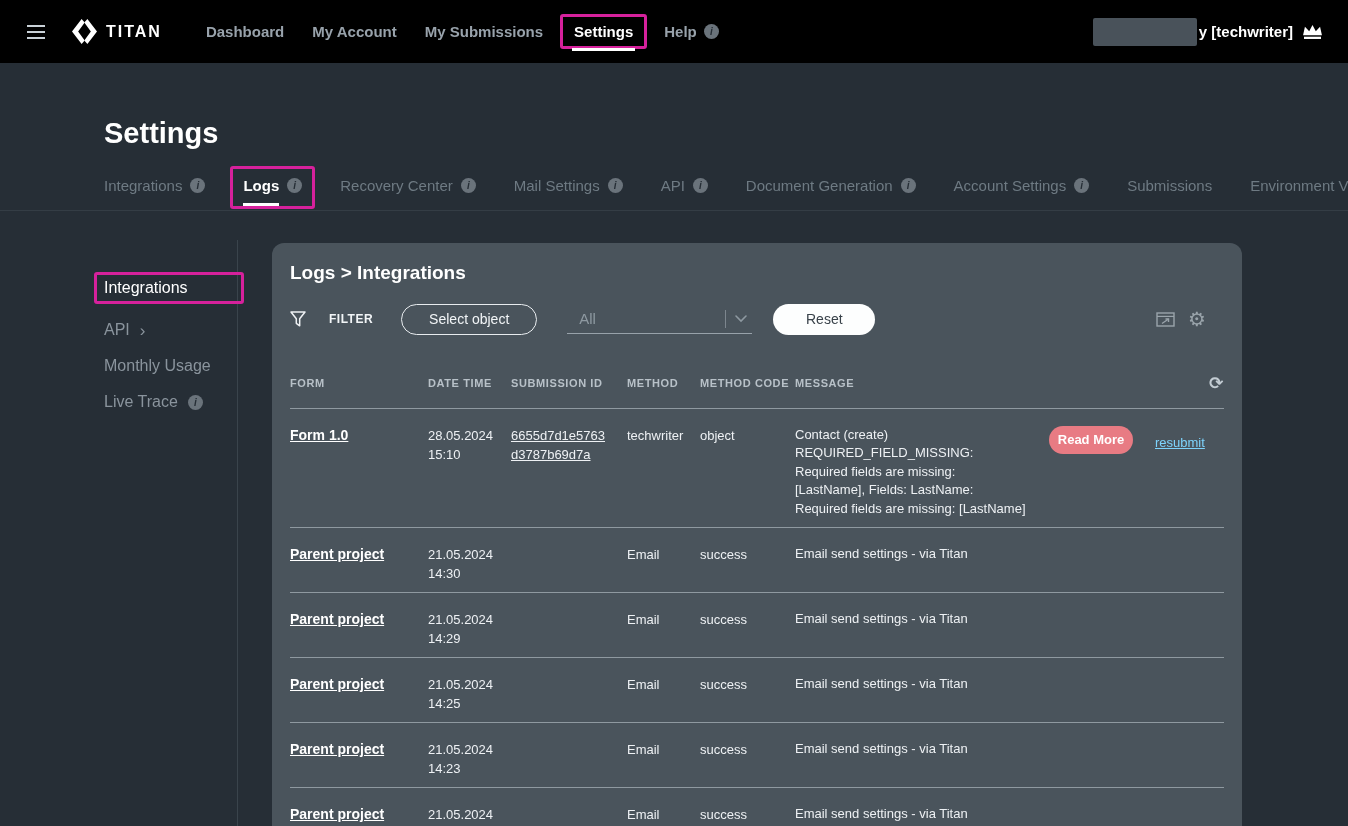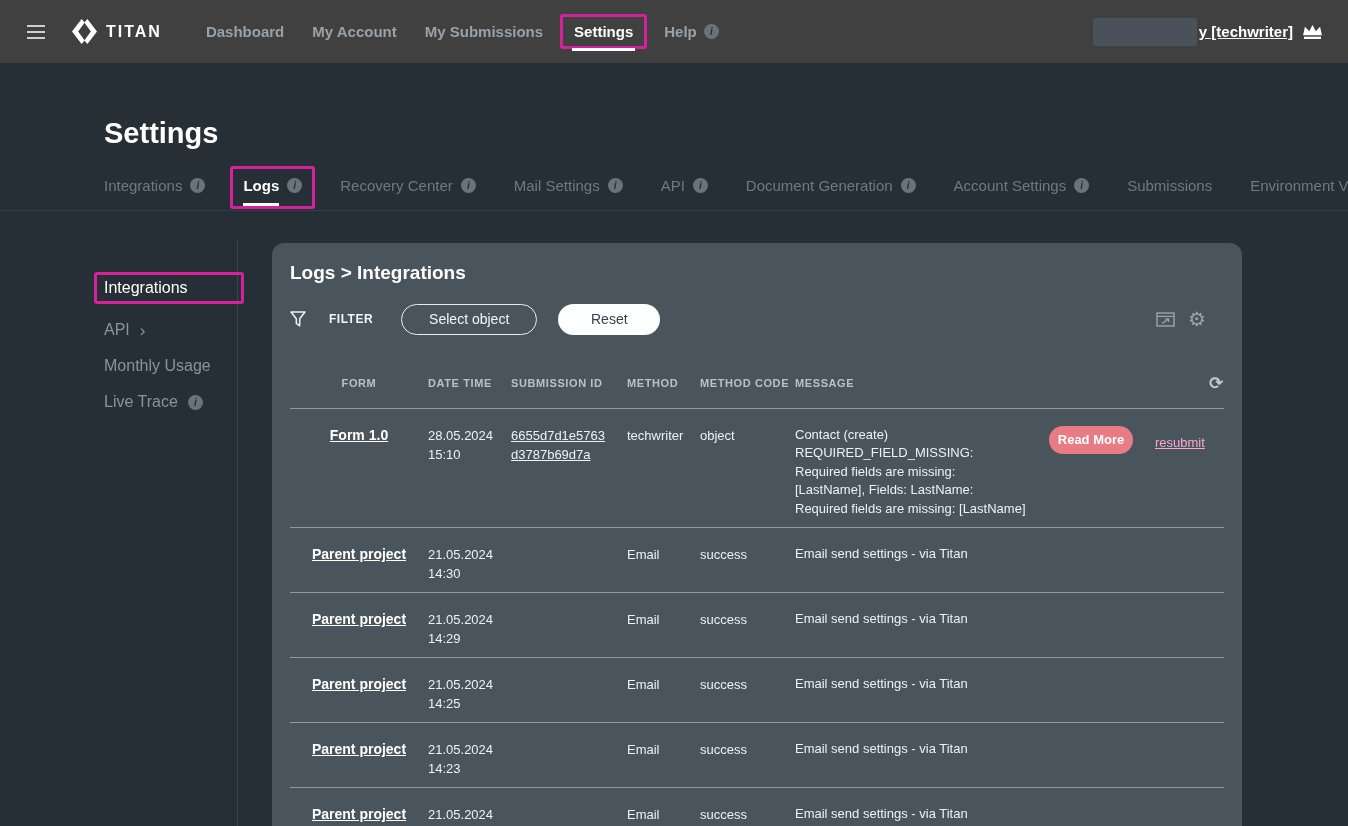--- a/index.html
+++ b/index.html
@@ -6,21 +6,21 @@
   html,body { width:1348px; height:826px; overflow:hidden; }
   body {
     background:#262e36;
     font-family:"Liberation Sans","DejaVu Sans",sans-serif;
     color:#eef1f4;
     position:relative;
   }
   
   .topnav {
     position:absolute; top:0; left:0; width:1348px; height:63px;
-    background:#404040; display:flex; align-items:center;
+    background:#000000; display:flex; align-items:center;
   }
   .hamburger { margin-left:27px; display:flex; flex-direction:column; gap:4px; cursor:pointer; }
   .hamburger span { width:18px; height:2px; background:#c9d1d7; }
   .brand { display:flex; align-items:center; gap:9px; margin-left:27px; }
   .brand-text { font-size:16px; font-weight:700; letter-spacing:2px; color:#fff; }
   .nav-items { display:flex; align-items:center; margin-left:30px; list-style:none; }
   .nav-item {
     position:relative; display:flex; align-items:center; gap:7px;
     padding:9px 14px; font-size:15px; font-weight:700; color:#98a2ab; cursor:pointer;
   }
@@ -29,21 +29,21 @@
   .nav-item.active .nav-label::after {
     content:""; position:absolute; left:-2px; right:-2px; bottom:-11px; height:3px; background:#fff;
   }
   .nav-item.boxed { border:3px solid #d6219c; border-radius:3px; padding:6px 11px; margin:0 3px; }
   .badge {
     display:inline-flex; align-items:center; justify-content:center;
     width:15px; height:15px; border-radius:50%; background:#6a737b;
     color:#262e36; font-size:10px; font-weight:700; font-style:italic;
   }
   .badge:empty { display:none; }
-  .user-area { margin-left:auto; margin-right:24px; display:flex; align-items:center;text-decoration:underline; }
+  .user-area { margin-left:auto; margin-right:24px; display:flex; align-items:center; }
   .redacted { width:104px; height:28px; background:#49525a; border-radius:2px; }
   .user-label { font-size:15px; font-weight:700; color:#fff; margin-left:2px; white-space:nowrap; }
   .crown { margin-left:8px; }
   
   .page-header {
     position:absolute; top:63px; left:0; width:1348px; height:148px;
     background:#262e36; border-bottom:1px solid #343d45;
   }
   .page-title { position:absolute; left:104px; top:54px; font-size:29px; font-weight:700; color:#fff; }
   .tabs { position:absolute; left:104px; bottom:13px; display:flex; align-items:center; gap:38px; list-style:none; }
@@ -92,39 +92,39 @@
   .panel-icons { margin-left:auto; margin-right:18px; display:flex; align-items:center; gap:13px; }
   .gear { font-size:20px; color:#9aa4ab; line-height:1; cursor:pointer; }
   
   .thead {
     margin:0 18px; margin-top:42px; padding-bottom:17px; border-bottom:1px solid #8f99a0;
     display:flex; align-items:flex-start; color:#b8c1c8; font-size:11px; font-weight:700; letter-spacing:.6px;
   }
   .refresh { margin-left:auto; font-size:17px; color:#c3ccd3; line-height:.8; cursor:pointer; }
   .rows { margin:0 18px; list-style:none; }
   .row { display:flex; align-items:flex-start; padding:17px 0 9px 0; border-bottom:1px solid #8f99a0; }
-  .col-form   { width:138px;text-align:center; }
+  .col-form   { width:138px; }
   .col-date   { width:83px;  }
   .col-sub    { width:116px; }
   .col-method { width:73px;  }
   .col-status { width:95px;  }
   .col-msg    { width:240px; }
   .col-actions{ flex:1; display:flex; align-items:center; padding-left:14px; }
   .cell { font-size:13px; color:#eef1f4; line-height:19px; }
   .form-link { font-size:14px; font-weight:700; color:#fff; text-decoration:underline; cursor:pointer; }
   .date-cell { white-space:pre-line; }
   .sub-link { white-space:pre-line; text-decoration:underline; cursor:pointer; }
   .sub-link:empty { display:none; }
   .msg-cell { white-space:pre-line; line-height:18.5px; padding-right:6px; overflow-wrap:anywhere; }
   .btn-read-more {
     width:84px; height:28px; border:none; border-radius:14px; background:#e87b83;
     color:#fff; font-size:13px; font-weight:700; font-family:inherit; cursor:pointer; white-space:nowrap;
   }
   .btn-read-more:empty { display:none; }
-  .resubmit-link { margin-left:22px; margin-top:5px; font-size:13px; color:#f9a8d4; text-decoration:underline; cursor:pointer; }
+  .resubmit-link { margin-left:22px; margin-top:5px; font-size:13px; color:#7dd3fc; text-decoration:underline; cursor:pointer; }
   .resubmit-link:empty { display:none; }
   svg { display:block; }
 </style>
 </head>
 <body>
 
 <header class="topnav">
   <div class="hamburger">
     <span></span>
       <span></span>
@@ -260,20 +260,28 @@
   <h2 class="panel-title">Logs &gt; Integrations</h2>
 
   <div class="filter-row">
     <span class="funnel">
       <svg width="16" height="17" viewBox="0 0 16 17">
         <path d="M1 1 H15 L9.7 7.8 V14.8 L6.3 12.3 V7.8 Z" fill="none" stroke="#eef1f4" stroke-width="1.5" stroke-linejoin="round"></path>
       </svg>
     </span>
     <span class="filter-label">FILTER</span>
     <button class="btn-select-object">Select object</button>
+    <div class="dropdown">
+      <span class="dropdown-value">All</span>
+      <span class="dropdown-end">
+        <svg width="14" height="9" viewBox="0 0 14 9">
+          <polyline points="2,2 7,7 12,2" fill="none" stroke="#8e99a1" stroke-width="1.6" stroke-linecap="round"></polyline>
+        </svg>
+      </span>
+    </div>
     <button class="btn-reset">Reset</button>
     <div class="panel-icons">
       <span>
         <svg width="19" height="17" viewBox="0 0 19 17">
           <rect x="1" y="2" width="17" height="13" fill="none" stroke="#9aa4ab" stroke-width="1.4"></rect>
           <line x1="1" y1="5.4" x2="18" y2="5.4" stroke="#9aa4ab" stroke-width="1.2"></line>
           <line x1="6" y1="12.5" x2="12.5" y2="8" stroke="#9aa4ab" stroke-width="1.4"></line>
           <polyline points="9.5,8 12.5,8 12.5,11" fill="none" stroke="#9aa4ab" stroke-width="1.4"></polyline>
         </svg>
       </span>

